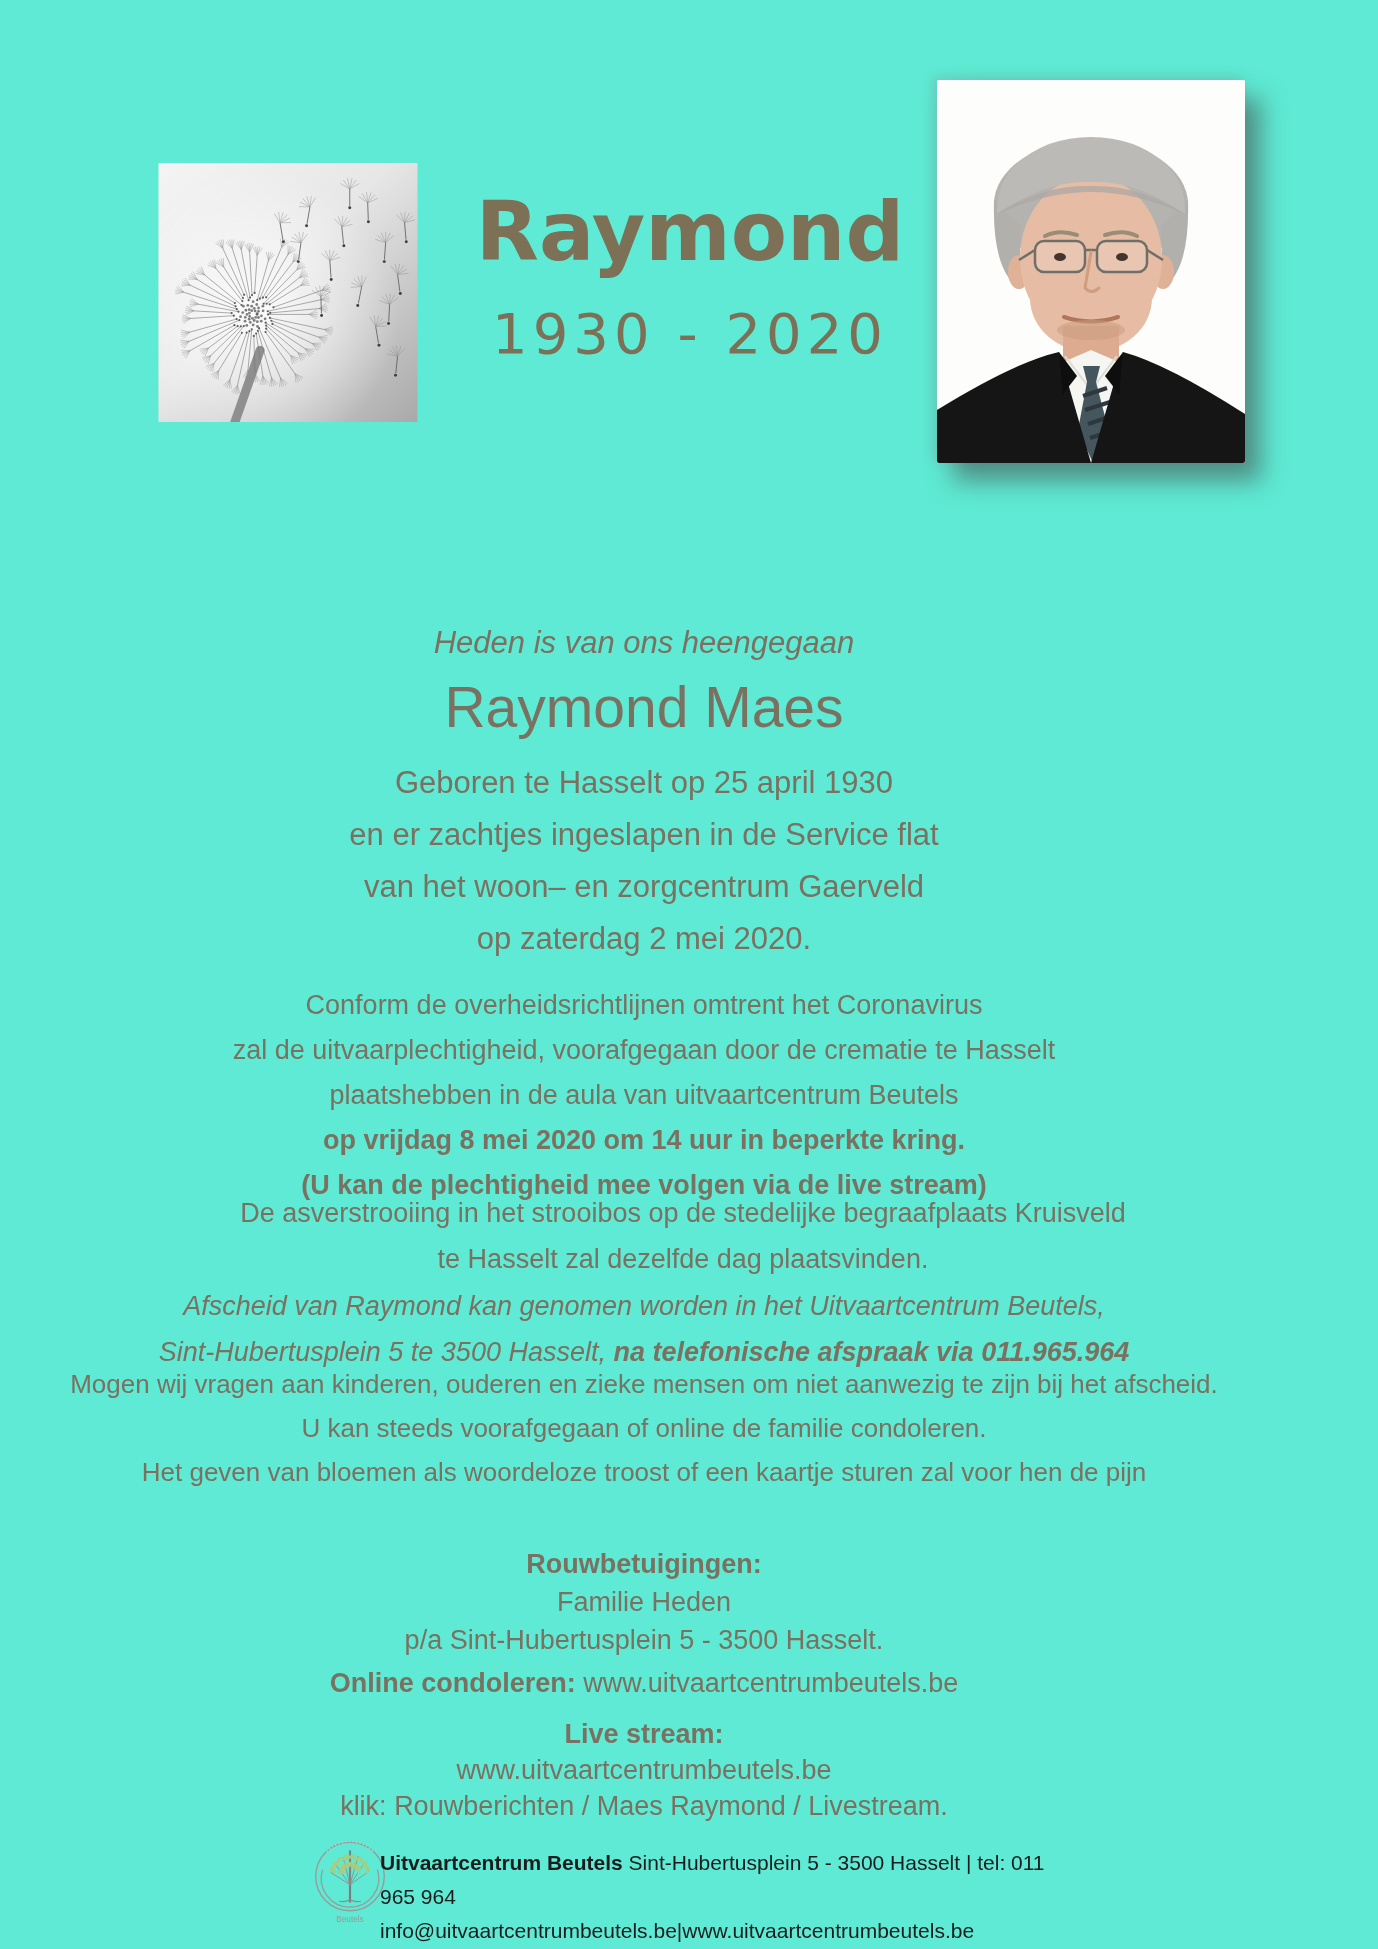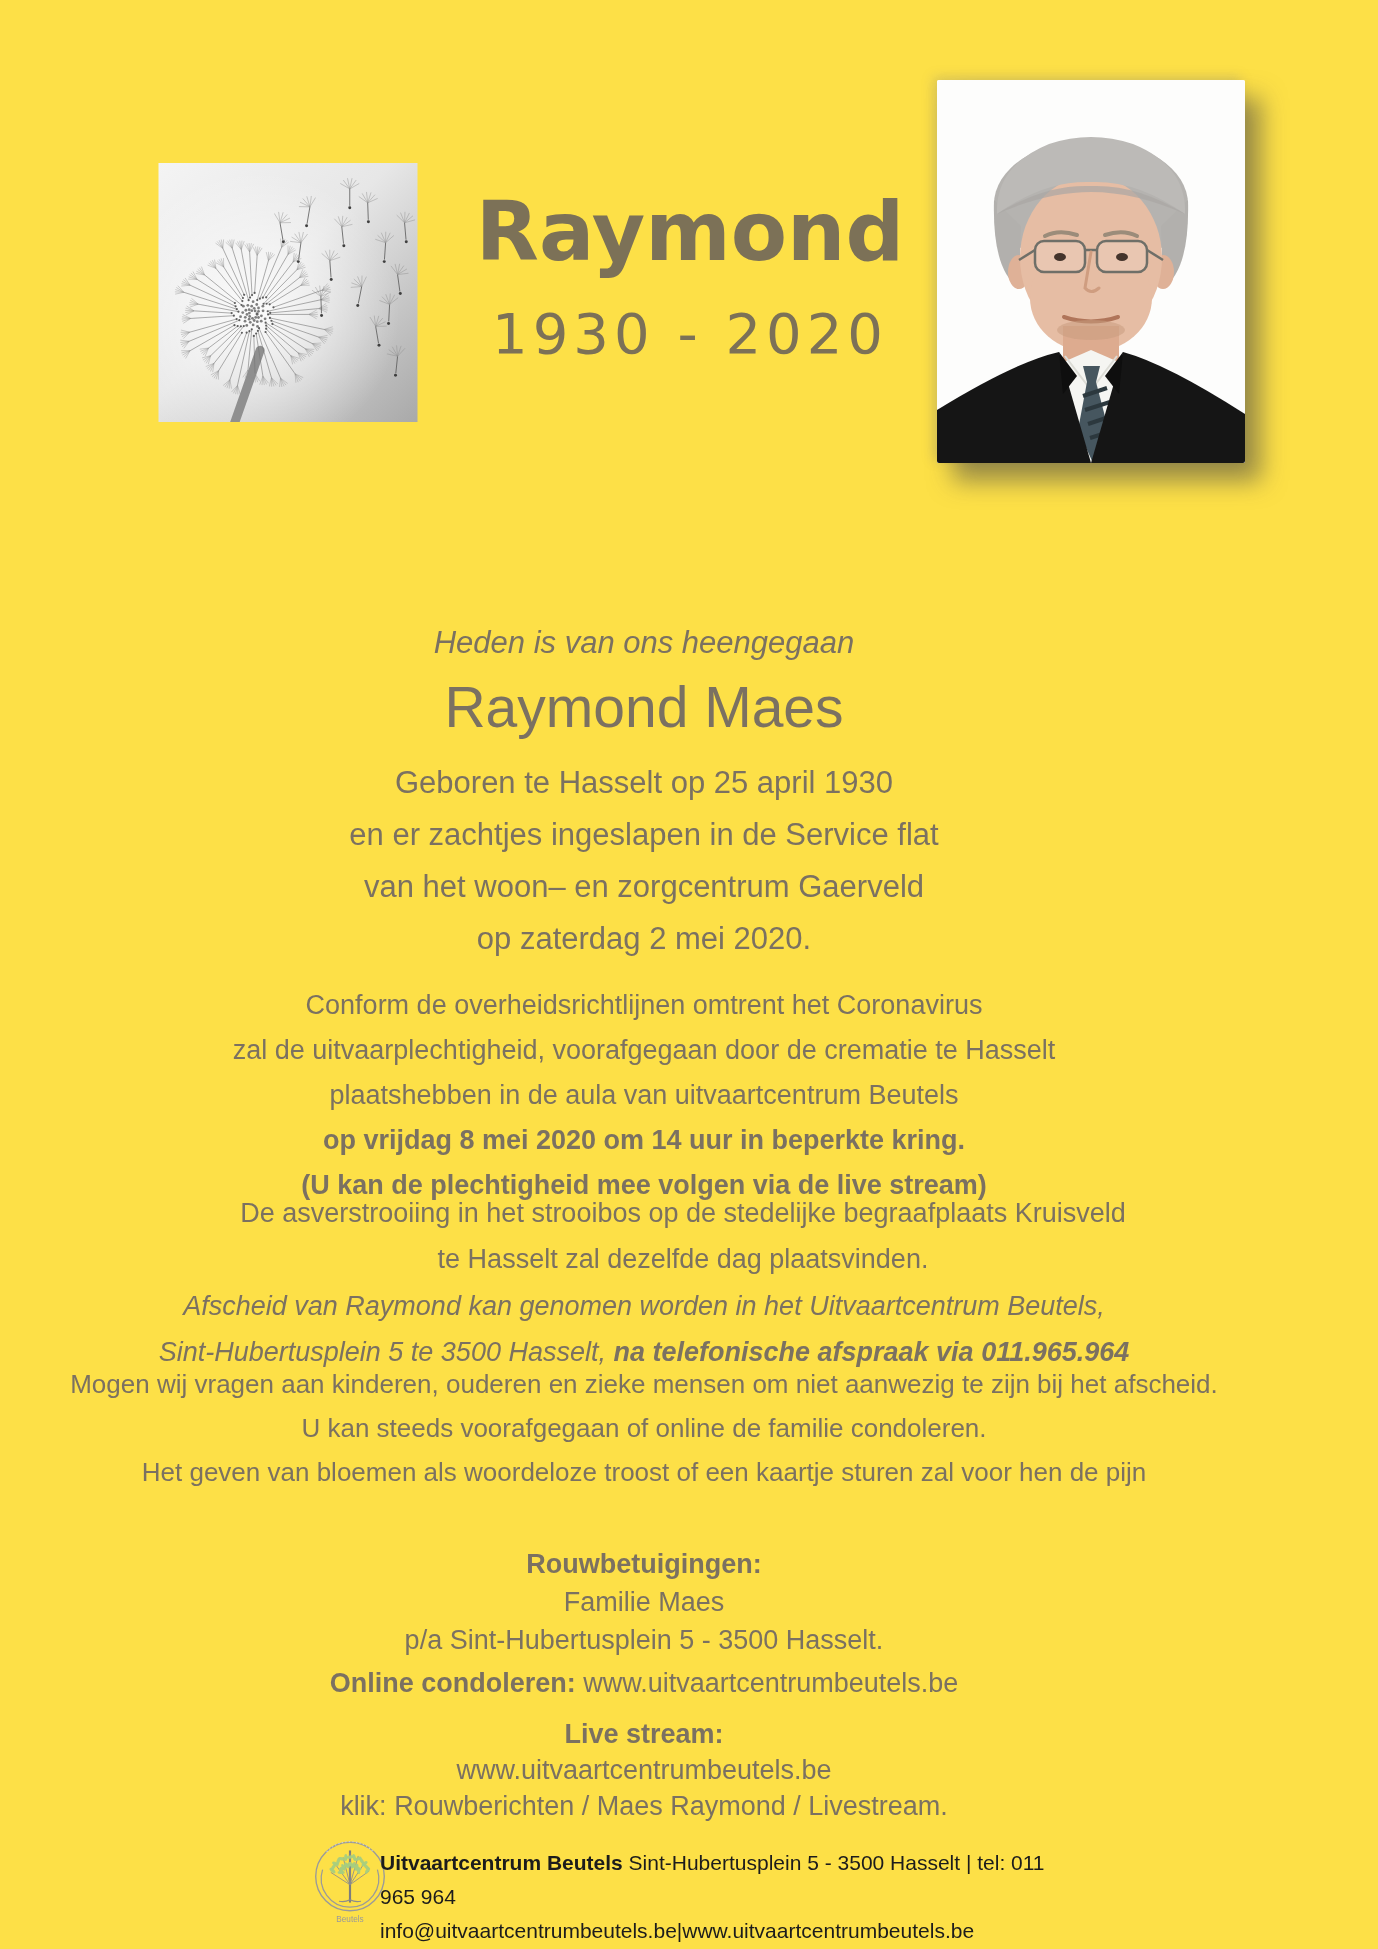--- a/index.html
+++ b/index.html
@@ -2,21 +2,21 @@
 <html><head>
 <meta charset="utf-8">
 <style>
   :root{
     --accent:#7c7157;
     --body:#7b7161;
     --footer:#1c1c1c;
   }
   html,body{margin:0;padding:0;background:#ffffff;}
   body{font-family:"Liberation Sans",sans-serif;}
-  .page{position:relative;width:1378px;height:1949px;background:#fde047;overflow:hidden;margin:0 auto;}
+  .page{position:relative;width:1378px;height:1949px;background:#5eead4;overflow:hidden;margin:0 auto;}
 
   
   .dandelion{position:absolute;left:158px;top:163px;width:260px;height:259px;}
   .dandelion svg{display:block;width:100%;height:100%;}
   .portrait{position:absolute;left:937px;top:80px;width:308px;height:383px;
             box-shadow:16px 18px 24px rgba(70,70,70,.55), -4px -3px 12px rgba(130,130,130,.28);
             border-radius:2px;background:#fdfdfd;}
   .portrait svg{display:block;width:100%;height:100%;border-radius:2px;}
 
   
@@ -633,21 +633,21 @@
   </div>
 
   <div class="block request">
     <div>Mogen wij vragen aan kinderen, ouderen  en zieke mensen om niet aanwezig te zijn bij het afscheid.</div>
     <div>U kan steeds voorafgegaan of online de familie condoleren.</div>
     <div>Het geven van bloemen als woordeloze troost of een kaartje sturen zal voor hen de pijn</div>
   </div>
 
   <div class="block condole">
     <div class="b">Rouwbetuigingen:</div>
-    <div>Familie Maes</div>
+    <div>Familie Heden</div>
     <div>p/a Sint-Hubertusplein 5 - 3500 Hasselt.</div>
   </div>
 
   <div class="block online">
     <span class="b">Online condoleren: </span><span>www.uitvaartcentrumbeutels.be</span>
   </div>
 
   <div class="block stream">
     <div class="b">Live stream:</div>
     <div>www.uitvaartcentrumbeutels.be</div>

